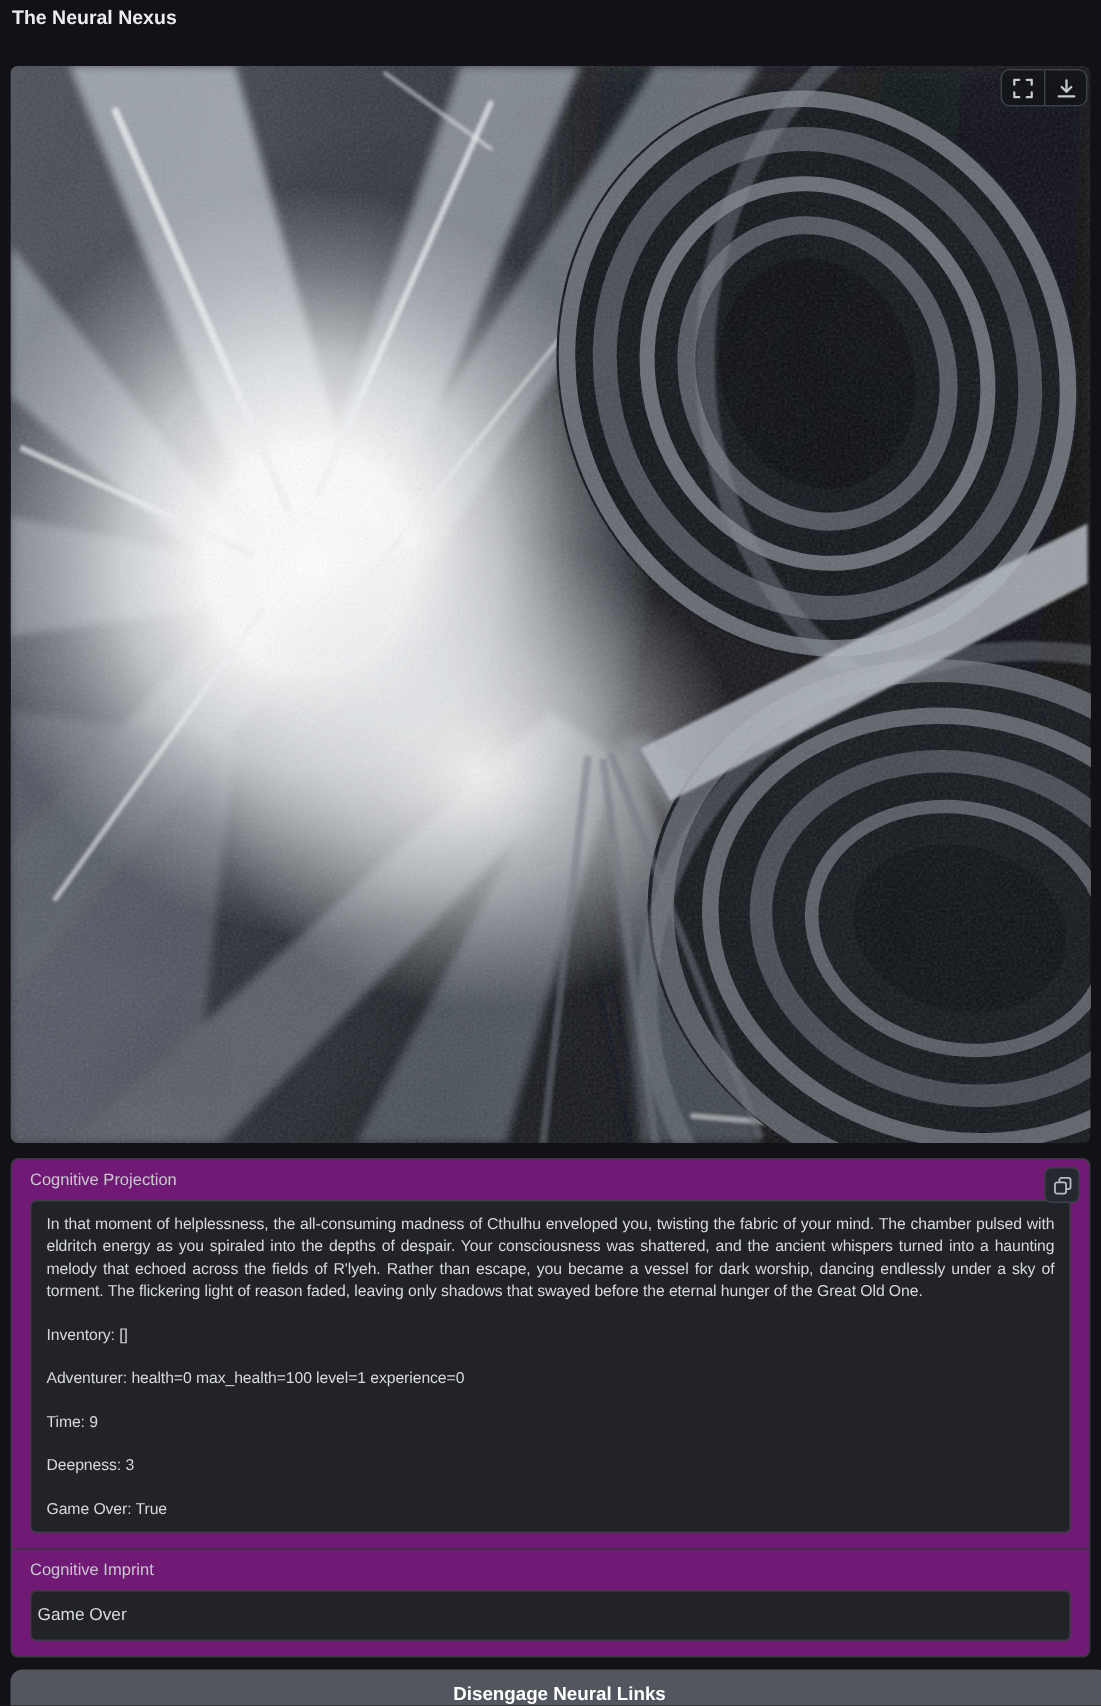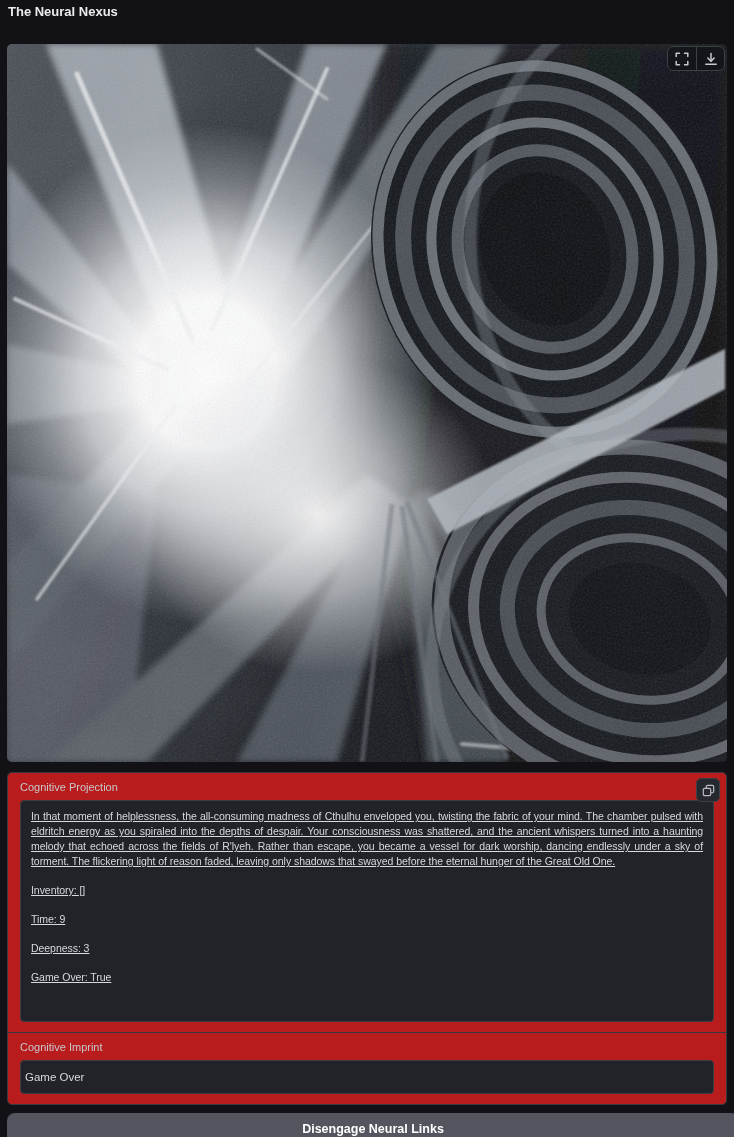--- a/index.html
+++ b/index.html
@@ -30,21 +30,21 @@
   .img-toolbar button {
     width: 28px; height: 23px; display: flex; align-items: center; justify-content: center;
     background: transparent; border: none; padding: 0; cursor: pointer;
   }
   .img-toolbar button + button { border-left: 1px solid #3c4047; }
   .img-toolbar svg, .copy-btn svg { display: block; }
 
   
   .form-panel {
     margin-top: 10px;
-    background: #b91c1c;
+    background: #701a75;
     border: 1px solid #363940;
     border-radius: 5px;
   }
   .section { position: relative; padding: 8px 12px 10px 12px; }
   .section + .section { border-top: 1px solid #363940; }
   .block-label {
     font-size: 11px; line-height: 13px; color: #c6c8cd; margin-bottom: 6px;
   }
   .copy-btn {
     position: absolute; top: 5px; right: 6px;
@@ -54,21 +54,20 @@
     padding: 0; cursor: pointer;
   }
   .story-box {
     box-sizing: border-box;
     height: 222px; overflow: hidden;
     background: #212329;
     border: 1px solid #3b3e45; border-radius: 4px;
     padding: 8px 10px 9px 10px;
     font-size: 10.5px; line-height: 15px; letter-spacing: -0.05px;
     color: #d7d9dd;
-    text-decoration: underline;
   }
   .story-box p { margin: 14px 0; }
   .story-box p.para { margin: 0 0 14px 0; text-align: justify; }
   .command-input {
     box-sizing: border-box; display: block;
     width: 100%; height: 34px;
     background: #212329; color: #d7d9dd;
     border: 1px solid #3b3e45; border-radius: 4px;
     padding: 0 4px; font-size: 11.5px;
     font-family: "Liberation Sans", sans-serif;
@@ -225,20 +224,21 @@
       <button type="button" class="copy-btn">
         <svg width="13" height="13" viewBox="0 0 14 14" fill="none" stroke="#b8bbc1" stroke-width="1.3" stroke-linejoin="round">
           <rect x="4.6" y="1.4" width="8" height="8" rx="1.5"></rect>
           <rect x="1.4" y="4.6" width="8" height="8" rx="1.5" fill="#26282f"></rect>
         </svg>
       </button>
       <div class="story-box">
         <p class="para">In that moment of helplessness, the all-consuming madness of Cthulhu enveloped you, twisting the fabric of your mind. The chamber pulsed with eldritch energy as you spiraled into the depths of despair. Your consciousness was shattered, and the ancient whispers turned into a haunting melody that echoed across the fields of R'lyeh. Rather than escape, you became a vessel for dark worship, dancing endlessly under a sky of torment. The flickering light of reason faded, leaving only shadows that swayed before the eternal hunger of the Great Old One.</p>
         <div>
             <p>Inventory: []</p>
+            <p>Adventurer: health=0 max_health=100 level=1 experience=0</p>
             <p>Time: 9</p>
             <p>Deepness: 3</p>
             <p>Game Over: True</p>
           </div>
       </div>
     </div>
 
     <div class="section section-command">
       <div class="block-label">Cognitive Imprint</div>
       <input type="text" class="command-input" value="Game Over" style="">

